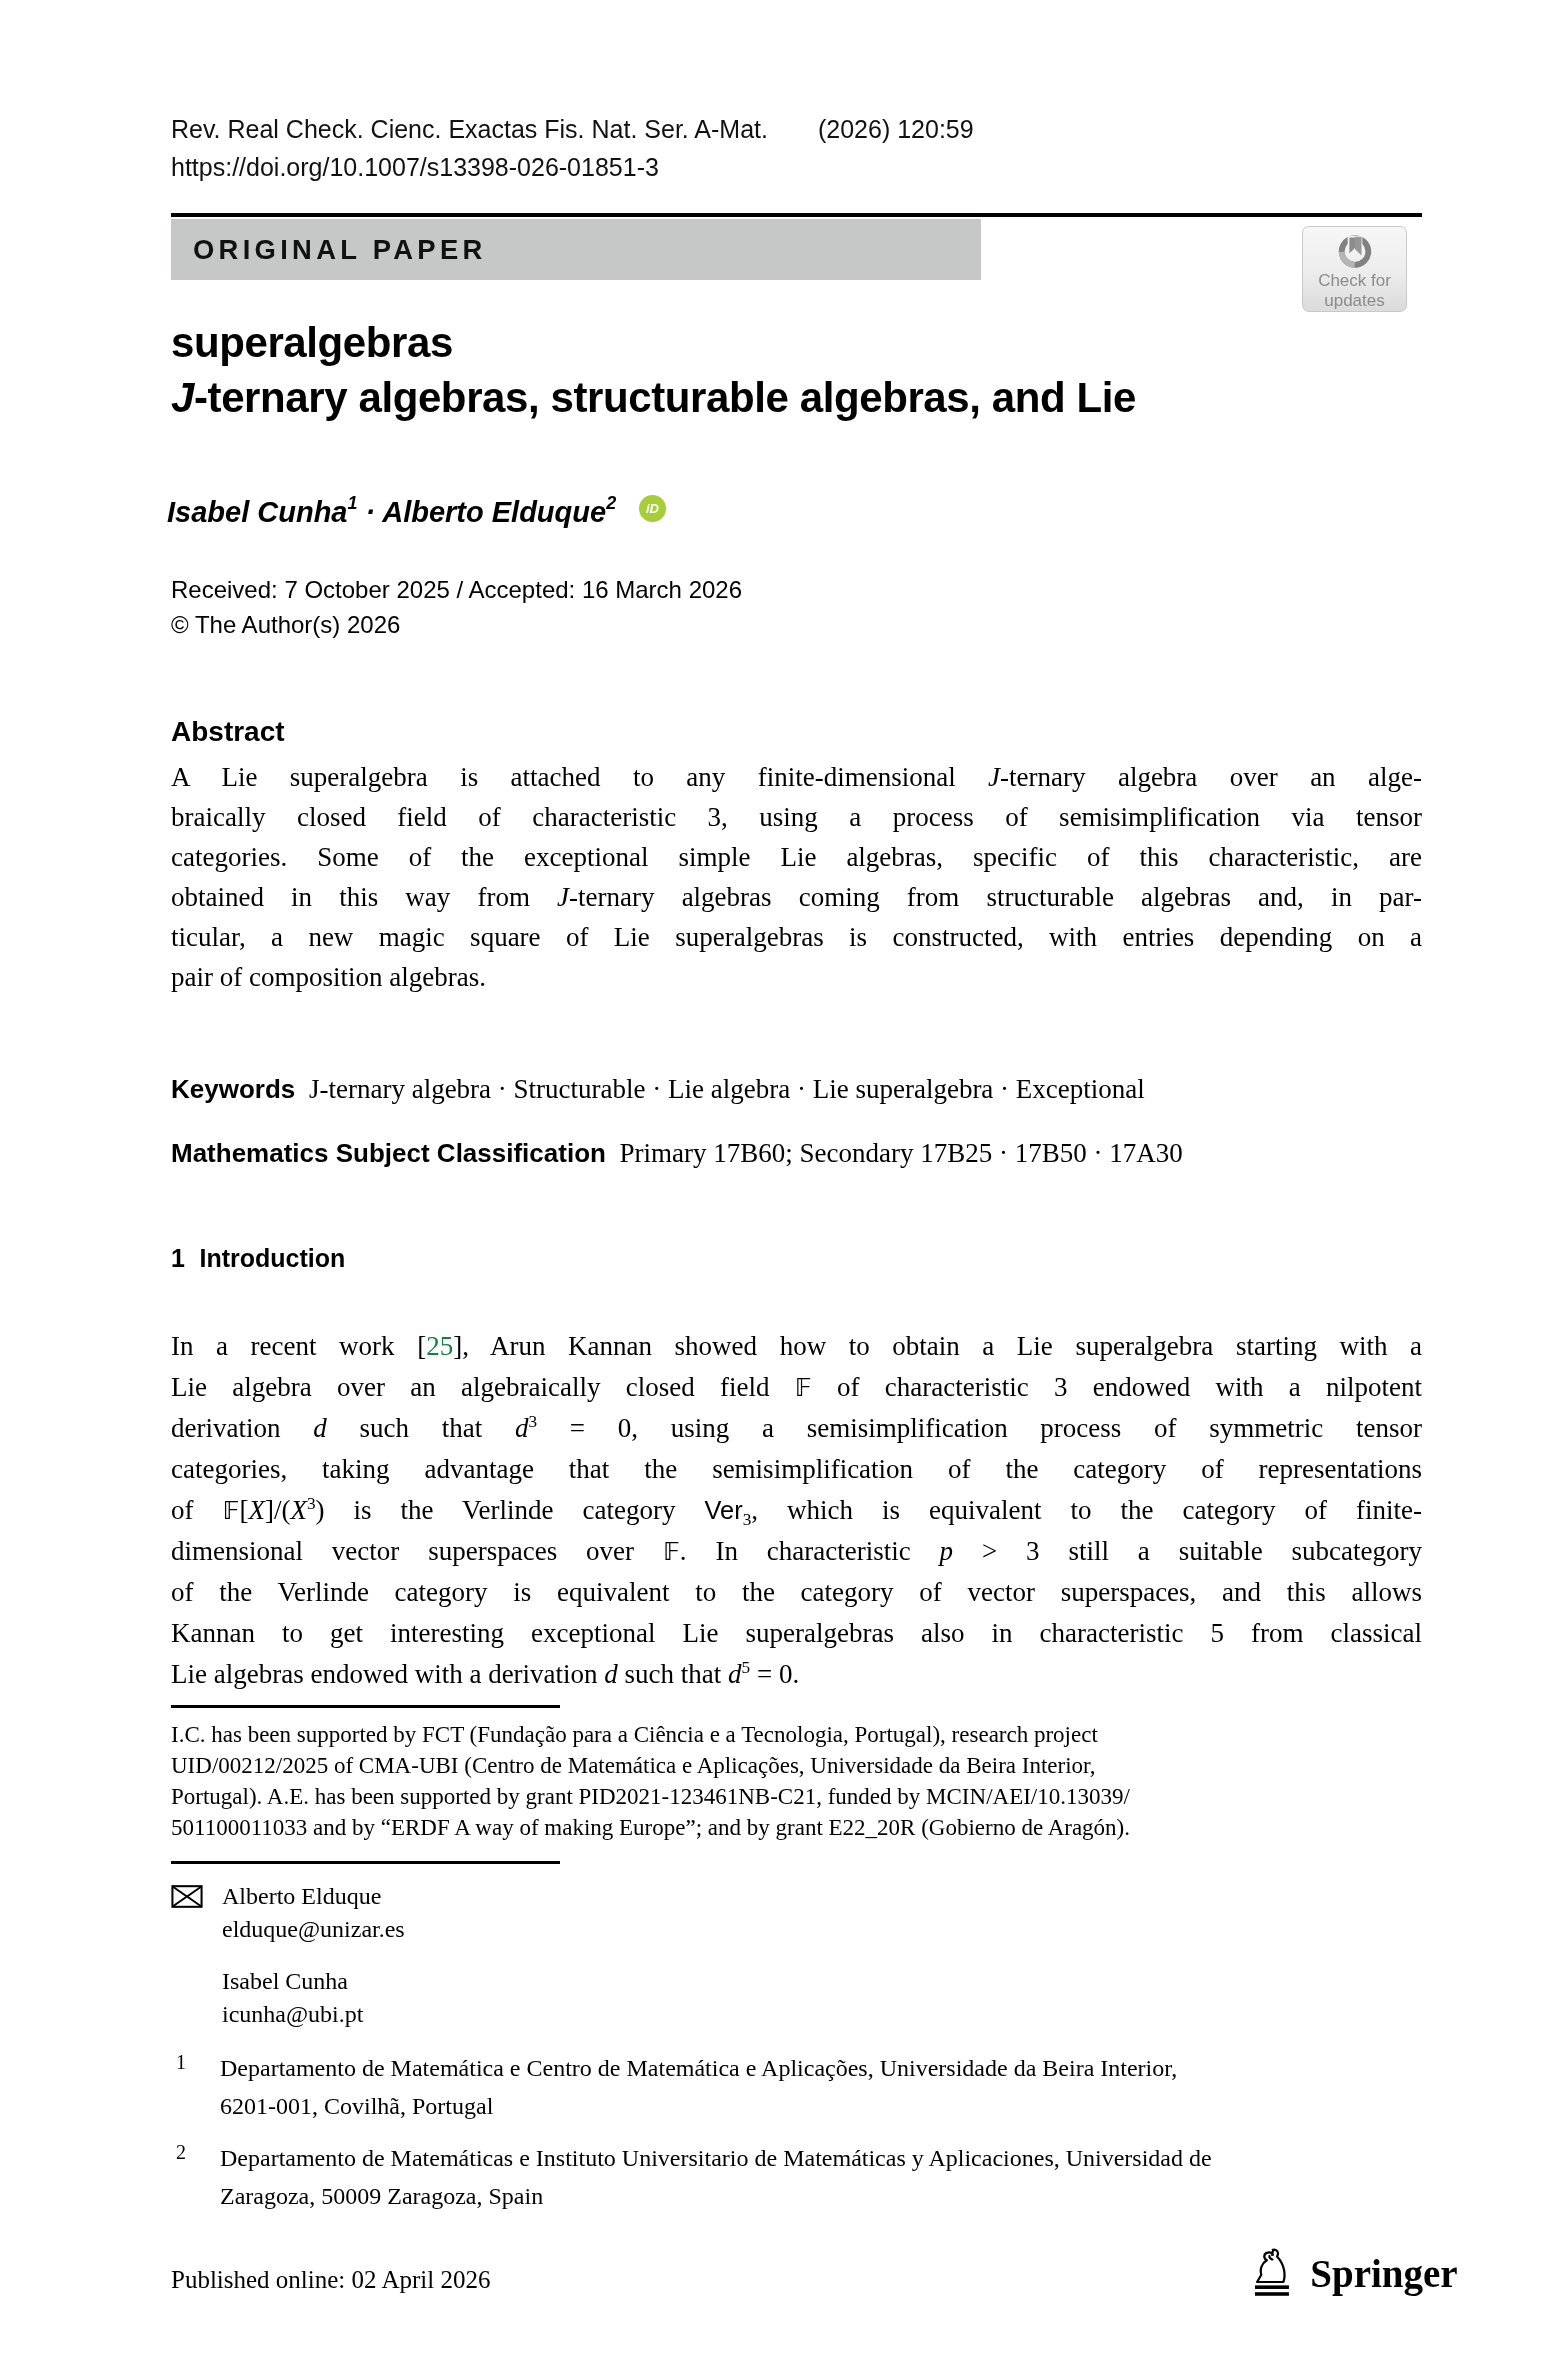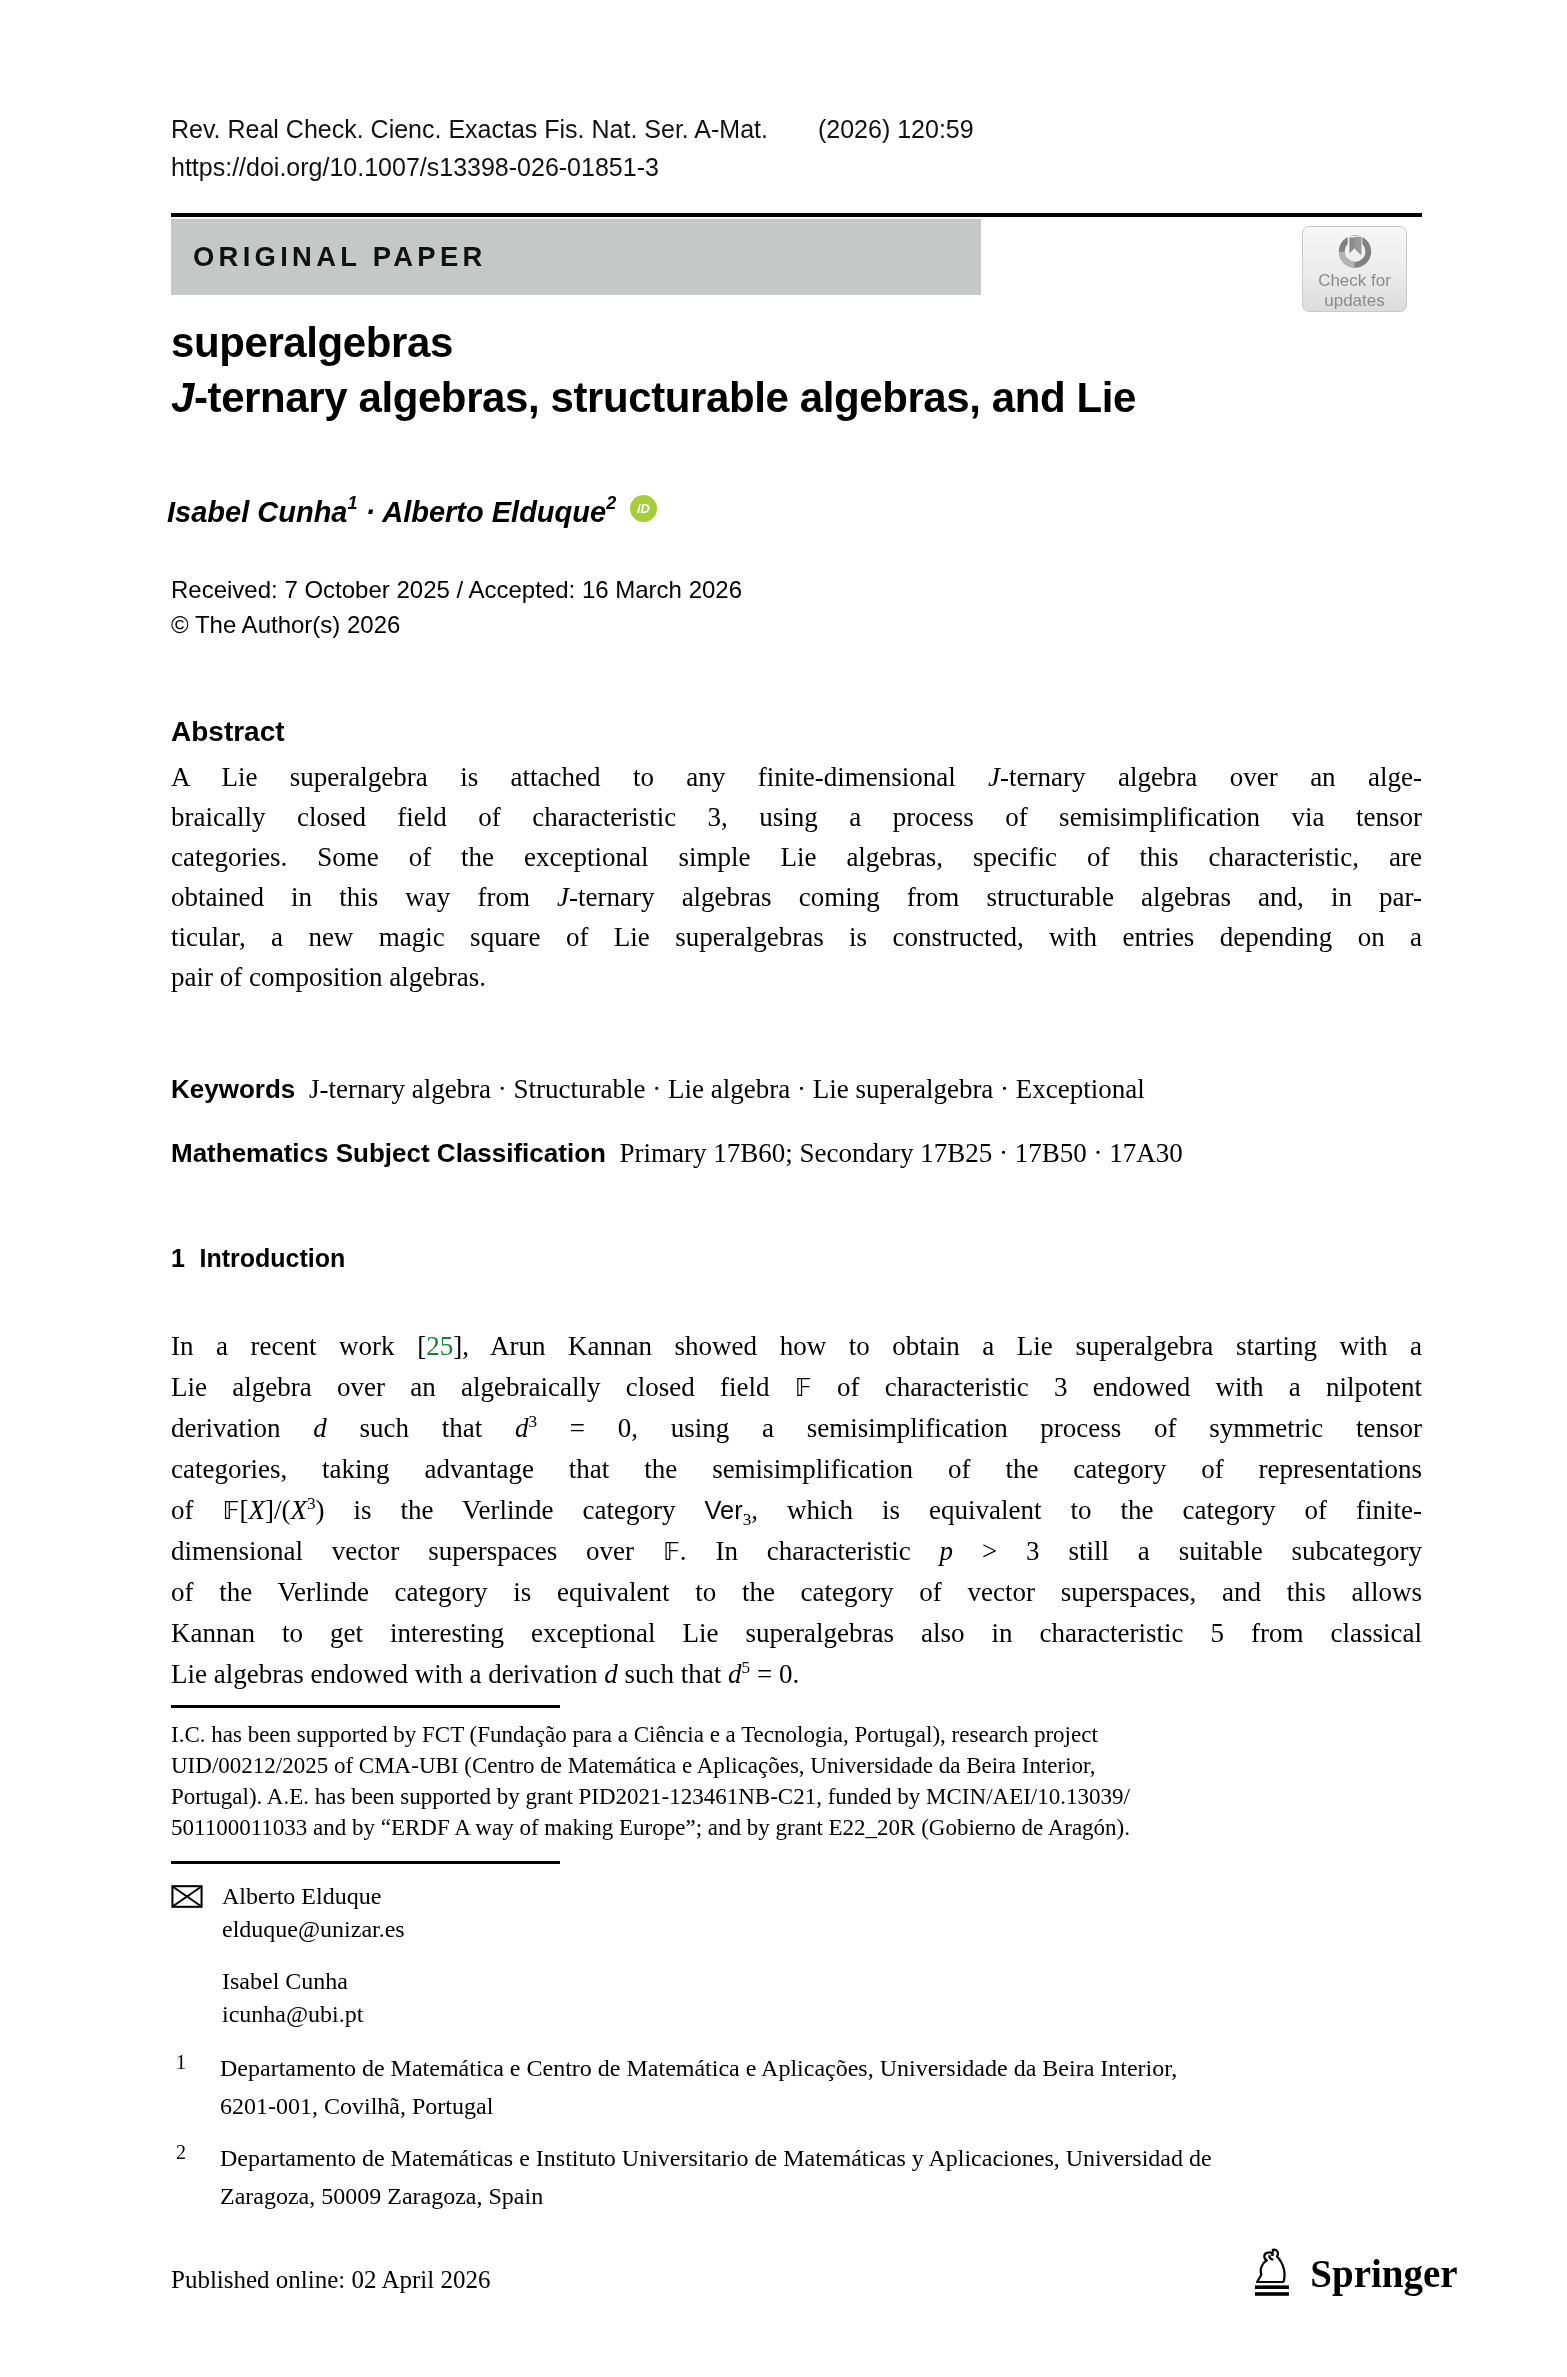--- a/index.html
+++ b/index.html
@@ -13,21 +13,21 @@
   }
   .abs { position:absolute; }
 
   
   .jheader { left:171px; top:110px; font-family:"Liberation Sans", sans-serif;
              font-size:25px; line-height:38px; color:#111; }
   .jheader .issue { padding-left:50px; }
 
   
   .toprule { left:171px; top:213px; width:1251px; height:4.3px; background:#000; }
-  .banner  { left:171px; top:219px; width:810px; height:76px; background:#c6c7c7;
+  .banner  { left:171px; top:219px; width:810px; height:61px; background:#c6c7c7;
              display:flex; align-items:center; padding-left:22px;
              font-family:"Liberation Sans", sans-serif; font-weight:bold;
              font-size:27.4px; letter-spacing:4.3px; color:#111; }
 
   
   .badge { left:1302px; top:226px; width:105px; height:86px;
            border:0.9px solid #c9c9c9; border-radius:6.9px;
            background:linear-gradient(180deg,#f7f7f7 0%,#ececec 55%,#dbdbdb 100%);
            display:flex; flex-direction:column; align-items:center;
            padding-top:5.1px; cursor:pointer; }
@@ -37,21 +37,21 @@
   
   .title { left:171px; top:315px; width:1268px;
            font-family:"Liberation Sans", sans-serif; font-weight:bold;
            font-size:42px; line-height:55px; letter-spacing:-0.4px; }
   .authors { left:167px; top:495px; font-family:"Liberation Sans", sans-serif;
              font-weight:bold; font-size:29px; display:flex; align-items:flex-start;font-style:italic; }
   .authors sup { font-size:62%; position:relative; top:-1.7px; }
   .orcid { display:inline-flex; width:26.6px; height:26.6px; border-radius:50%;
            background:#a6ce39; color:#fff; align-items:center; justify-content:center;
            font-family:"Liberation Sans", sans-serif; font-size:13px; font-weight:bold;
-           margin-left:14px; cursor:pointer; }
+           margin-left:23px; cursor:pointer; }
 
   .dates { left:171px; top:572px; font-family:"Liberation Sans", sans-serif;
            font-size:24px; line-height:35px; }
 
   
   .h-abstract { left:171px; top:716px; font-family:"Liberation Sans", sans-serif;
                 font-weight:bold; font-size:28px; }
   .abstract-body { left:171px; top:757px; width:1251px;
                    font-size:27px; line-height:40px; }
   .justify .line { text-align:justify; text-align-last:justify; }

